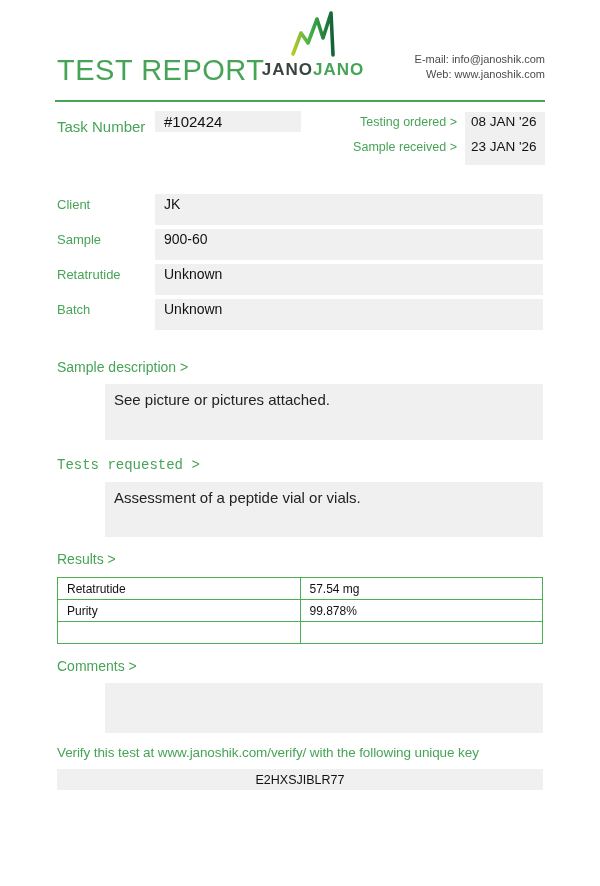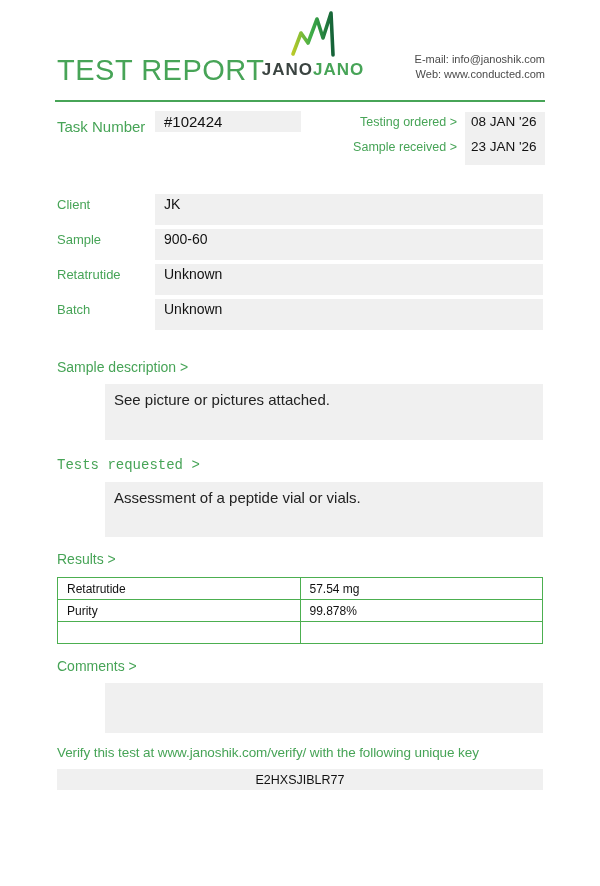--- a/index.html
+++ b/index.html
@@ -96,21 +96,21 @@
         </defs>
         <polyline points="6,44 14,23 21,33 30,9 36,28 44,3 46,45" fill="none" stroke="url(#lg)" stroke-width="3.6" stroke-linecap="round" stroke-linejoin="round"></polyline>
       </svg>
       <div class="logo-word">
         <span class="dark">JANO</span><span class="green">JANO</span>
       </div>
     </div>
 
     <div class="contact">
       <div>E-mail: info@janoshik.com</div>
-      <div>Web: www.conducted.com</div>
+      <div>Web: www.janoshik.com</div>
     </div>
   </div>
 
   <div class="divider"></div>
 
   <div class="meta">
     <div class="task-label">Task Number</div>
     <div class="task-value">#102424</div>
 
     <div class="row-ordered">

